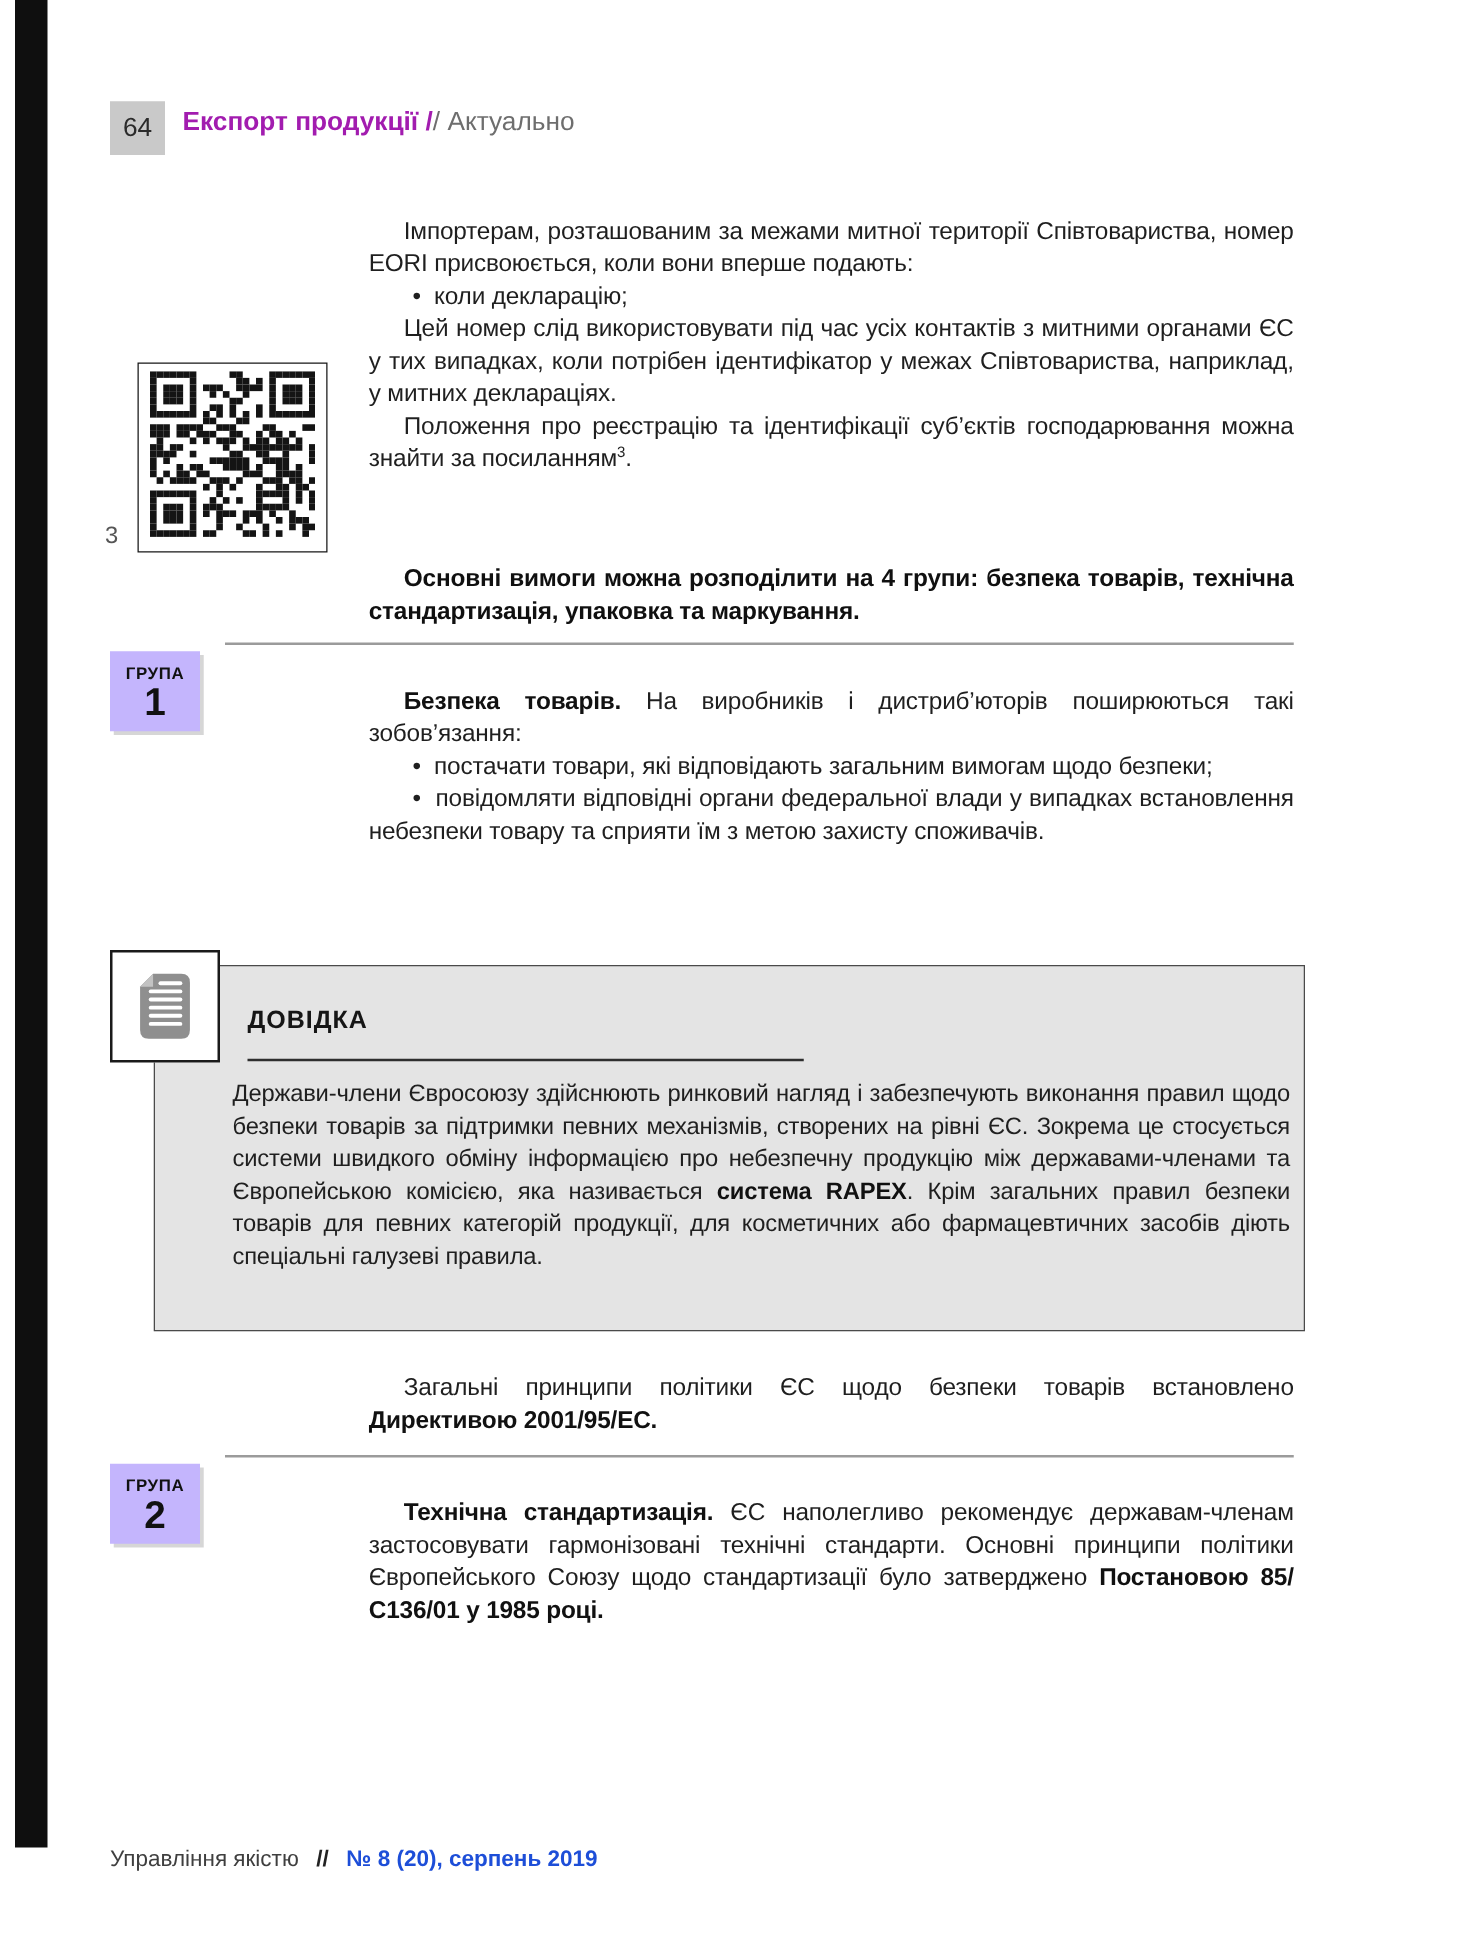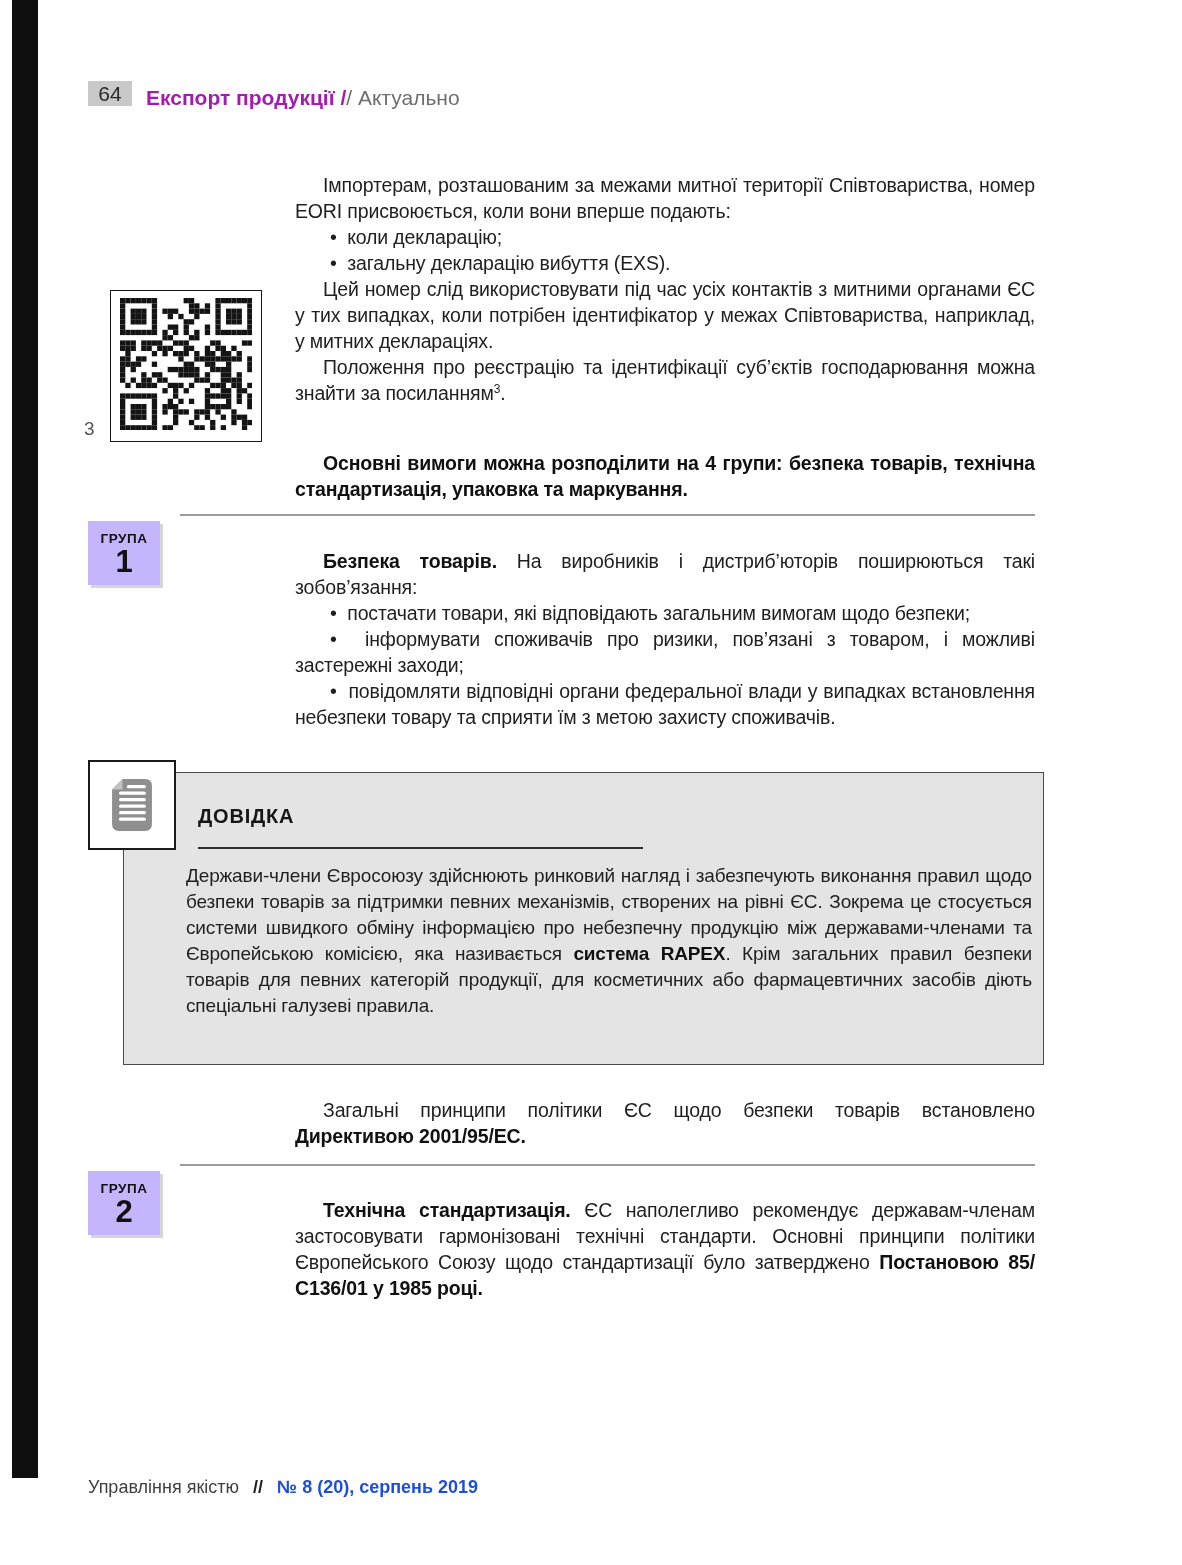--- a/index.html
+++ b/index.html
@@ -5,21 +5,21 @@
   html,body{margin:0;padding:0;background:#ffffff;}
   body{width:1182px;height:1565px;position:relative;overflow:hidden;
        font-family:"Liberation Sans","DejaVu Sans",sans-serif;color:#1f1f1f;}
   .page{position:absolute;inset:0;background:#fff;}
   .abs{position:absolute;}
 
   
   .spine{left:12px;top:0;width:26px;height:1478px;background:#0f0f0f;}
 
   
-  .pagenum{left:88px;top:81px;width:44px;height:25px;background:#c9c9c9;color:#2b2b2b;
+  .pagenum{left:88px;top:81px;width:44px;height:43px;background:#c9c9c9;color:#2b2b2b;
            font-size:21px;display:flex;align-items:center;justify-content:center;}
   .htitle{left:146px;top:86px;font-size:21px;white-space:nowrap;}
   .htitle .hb{font-weight:bold;color:#a21caf;}
   .htitle .hl{color:#6e6e6e;}
 
   
   .col{left:295px;width:740px;font-size:19.5px;line-height:26px;letter-spacing:-0.15px;}
   .col p{margin:0;text-align:justify;text-indent:28px;}
   .col p.bullet{text-indent:35px;}
   .col p.bullet::before{content:"•\00a0\00a0";}
@@ -390,38 +390,36 @@
           <rect x="90.1" y="127.2" width="5.3" height="5.3" fill="#141414"></rect>
           <rect x="100.7" y="127.2" width="5.3" height="5.3" fill="#141414"></rect>
           <rect x="121.9" y="127.2" width="5.3" height="5.3" fill="#141414"></rect>
         </svg></div>
     </div>
   <div class="abs qr-label">3</div>
 
   <section class="abs col block-intro">
     <p><span>Імпортерам, розташованим за межами митної території Співтовариства, номер EORI присвоюється, коли вони вперше подають:</span></p>
     <p class="bullet"><span>коли декларацію;</span></p>
-    <p class="bullet"><span>загальну декларацію вибуття (EXS).</span></p>
     <p><span>Цей номер слід використовувати під час усіх контактів з митними органами ЄС у тих випадках, коли потрібен ідентифікатор у межах Співтовариства, наприклад, у митних деклараціях.</span></p>
     <p><span>Положення про реєстрацію та ідентифікації суб’єктів господарювання можна знайти за посиланням</span><sup>3</sup><span>.</span></p>
   </section>
 
   <section class="abs col block-lead">
     <p><span>Основні вимоги можна розподілити на 4 групи: безпека товарів, технічна стандартизація, упаковка та маркування.</span></p>
   </section>
 
   <div class="abs rule rule1"></div>
   <div class="abs gbadge gbadge1">
     <span class="glab">ГРУПА</span>
     <span class="gnum">1</span>
   </div>
   <section class="abs col block-g1">
     <p><b>Безпека товарів.</b><span> На виробників і дистриб’юторів поширюються такі зобов’язання:</span></p>
     <p class="bullet"><span>постачати товари, які відповідають загальним вимогам щодо безпеки;</span></p>
-    <p class="bullet"><span>інформувати споживачів про ризики, пов’язані з товаром, і можливі застережні заходи;</span></p>
     <p class="bullet"><span>повідомляти відповідні органи федеральної влади у випадках встановлення небезпеки товару та сприяти їм з метою захисту споживачів.</span></p>
   </section>
 
   <div class="abs callout">
     <div class="callout-title">ДОВІДКА</div>
     <div class="callout-underline"></div>
     <div class="callout-body">
       <span>Держави-члени Євросоюзу здійснюють ринковий нагляд і забезпечують виконання правил щодо безпеки товарів за підтримки певних механізмів, створених на рівні ЄС. Зокрема це стосується системи швидкого обміну інформацією про небезпечну продукцію між державами-членами та Європейською комісією, яка називається </span><b>система RAPEX</b><span>. Крім загальних правил безпеки товарів для певних категорій продукції, для косметичних або фармацевтичних засобів діють спеціальні галузеві правила.</span>
     </div>
   </div>

